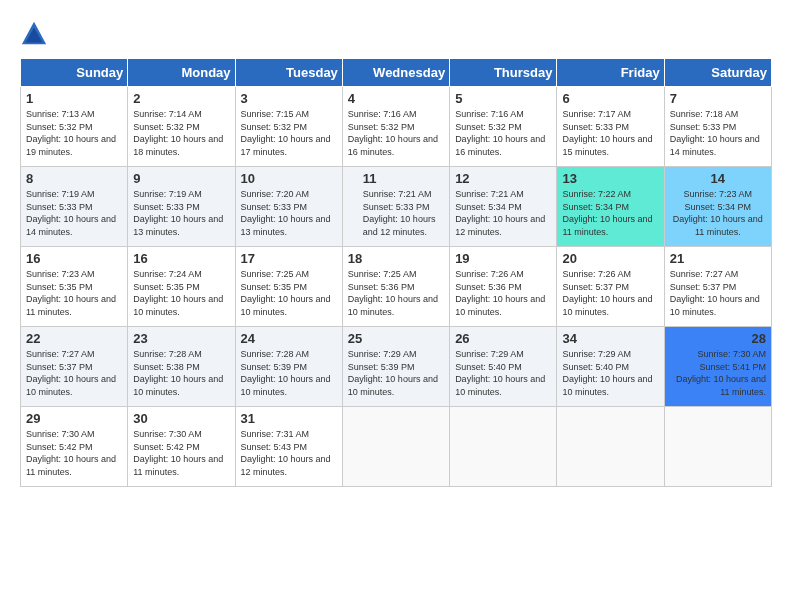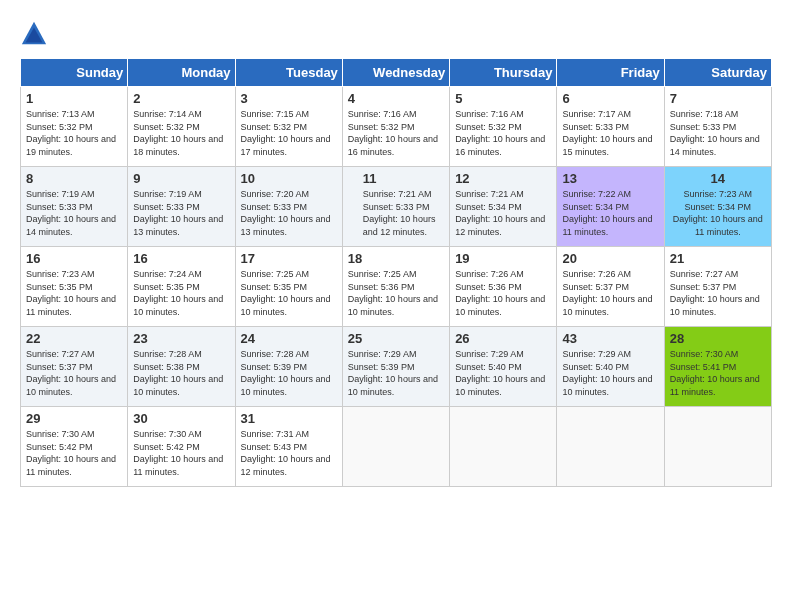--- a/index.html
+++ b/index.html
@@ -219,21 +219,21 @@
         </div>
       </td>
         <td style="background: rgb(240, 244, 248);">
         <span class="day-num">12</span>
         <div class="day-info">
           Sunrise: 7:21 AM<br>
           Sunset: 5:34 PM<br>
           Daylight: 10 hours and 12 minutes.
         </div>
       </td>
-        <td style="background: #c4b5fd;">
+        <td style="background: #5eead4;">
         <span class="day-num">13</span>
         <div class="day-info">
           Sunrise: 7:22 AM<br>
           Sunset: 5:34 PM<br>
           Daylight: 10 hours and 11 minutes.
         </div>
       </td>
         <td style="background: #7dd3fc; text-align: center;">
         <span class="day-num">14</span>
         <div class="day-info">
@@ -336,28 +336,28 @@
       </td>
         <td style="background: rgb(240, 244, 248);">
         <span class="day-num">26</span>
         <div class="day-info">
           Sunrise: 7:29 AM<br>
           Sunset: 5:40 PM<br>
           Daylight: 10 hours and 10 minutes.
         </div>
       </td>
         <td style="background: rgb(240, 244, 248);">
-        <span class="day-num">43</span>
+        <span class="day-num">34</span>
         <div class="day-info">
           Sunrise: 7:29 AM<br>
           Sunset: 5:40 PM<br>
           Daylight: 10 hours and 10 minutes.
         </div>
       </td>
-        <td style="background: #84cc16;">
+        <td style="background: #3b82f6; text-align: right;">
         <span class="day-num">28</span>
         <div class="day-info">
           Sunrise: 7:30 AM<br>
           Sunset: 5:41 PM<br>
           Daylight: 10 hours and 11 minutes.
         </div>
       </td>
       </tr>
       <tr>
         <td>

